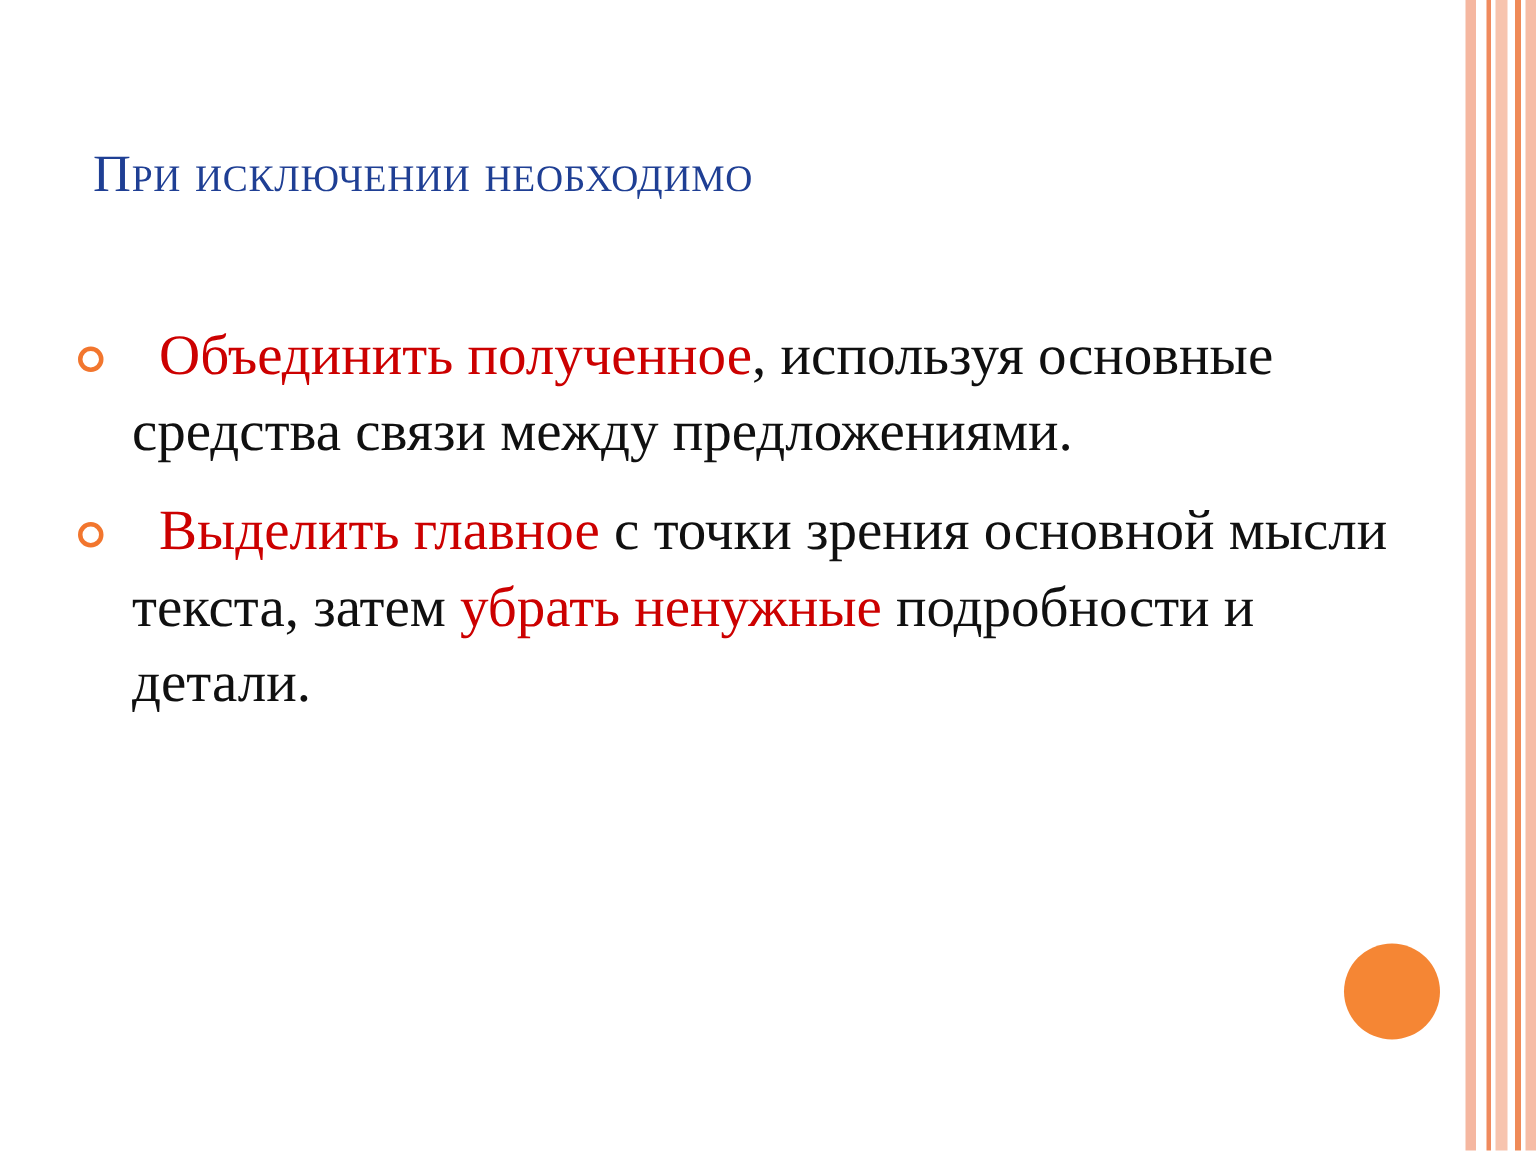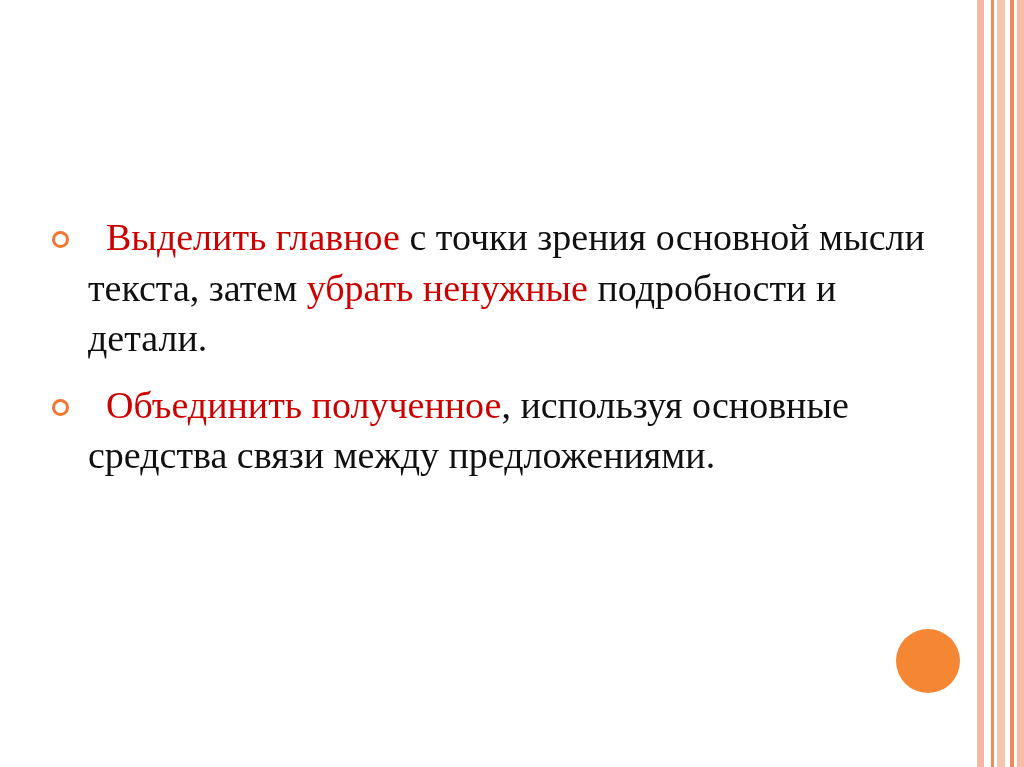--- a/index.html
+++ b/index.html
@@ -112,34 +112,35 @@
 <div class="slide">
 
   <div class="stripes">
     <div class="stripe stripe-a"></div>
     <div class="stripe stripe-b"></div>
     <div class="stripe stripe-c"></div>
     <div class="stripe stripe-d"></div>
     <div class="stripe stripe-e"></div>
   </div>
 
+  <div class="title">При исключении необходимо</div>
 
   <div class="body">
 
     <div class="bullet-row">
       <span class="bullet-marker"></span>
       <div class="bullet-text">
-        <span class="hl pad-first"> Выделить главное </span><span class="dk">с точки зрения основной мысли текста, затем </span><span class="hl">убрать ненужные </span><span class="dk">подробности и детали.</span>
+        <span class="hl pad-first"> Объединить полученное</span><span class="dk">, используя основные средства связи между предложениями.</span>
       </div>
     </div>
 
     <div class="bullet-row">
       <span class="bullet-marker"></span>
       <div class="bullet-text">
-        <span class="hl pad-first"> Объединить полученное</span><span class="dk">, используя основные средства связи между предложениями.</span>
+        <span class="hl pad-first"> Выделить главное </span><span class="dk">с точки зрения основной мысли текста, затем </span><span class="hl">убрать ненужные </span><span class="dk">подробности и детали.</span>
       </div>
     </div>
 
   </div>
 
   <div class="dot"></div>
 
 </div>
 
 </body></html>

